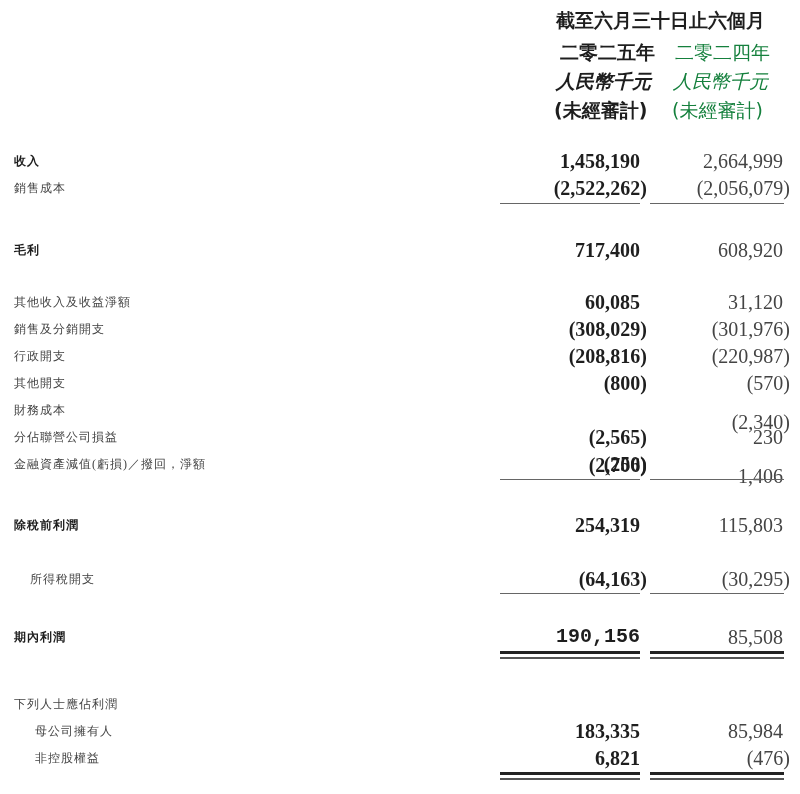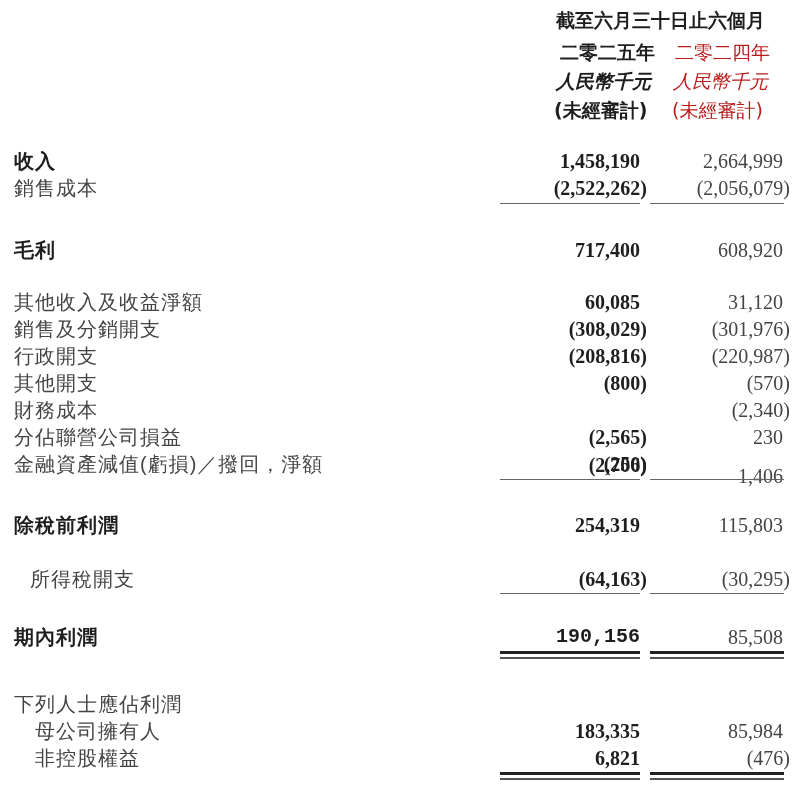--- a/index.html
+++ b/index.html
@@ -6,26 +6,26 @@
     body {
       width: 800px; height: 794px; position: relative; overflow: hidden;
       font-family: "DejaVu Serif", "Liberation Serif", serif;
       color: #2b2b2b;
     }
     .hdr {
       position: absolute; font-family: "DejaVu Sans", "Liberation Sans", sans-serif;
       font-size: 19px; line-height: 28px; white-space: nowrap;
     }
     .hdr.bold { font-weight: bold; color: #1e1e1e; margin-left: 32px; }
-    .hdr.light { color: #b91c1c; }
+    .hdr.light { color: #15803d; }
     .hdr.it { font-style: italic; }
     .lbl {
       position: absolute; left: 14px;
-      font-family: Liberation Sans, sans-serif;
-      font-size: 20px; line-height: 28px; white-space: nowrap; color: #444;
+      font-family: Liberation Serif, serif;
+      font-size: 12px; line-height: 28px; white-space: nowrap; color: #444;
       letter-spacing: 1px;
     }
     .lbl.bold { font-weight: bold; color: #1e1e1e; }
     .lbl.indent { left: 35px; }
     .num {
       position: absolute; font-family: "Liberation Serif", "DejaVu Serif", serif;
       font-size: 20px; line-height: 28px; white-space: nowrap; text-align: right;
     }
     .num.c1 { right: 160px; font-weight: bold; color: #1e1e1e; }
     .num.c2 { right: 17px; color: #444; }
@@ -74,21 +74,21 @@
 <div class="lbl" style="top:342px;">行政開支</div>
 <div class="num c1 neg" style="top:342px;">(208,816)</div>
 <div class="num c2 neg" style="top:342px;margin-left:15px;">(220,987)</div>
 
 <div class="lbl" style="top:369px;">其他開支</div>
 <div class="num c1 neg" style="top:369px;">(800)</div>
 <div class="num c2 neg" style="top:369px;">(570)</div>
 
 <div class="lbl" style="top:396px;">財務成本</div>
 <div class="num c1 neg" style="top:419px;margin-top:32px;">(2,706)</div>
-<div class="num c2 neg" style="top:396px;font-family:Liberation Serif, serif;">(2,340)</div>
+<div class="num c2 neg" style="top:408px;font-family:Liberation Serif, serif;">(2,340)</div>
 
 <div class="lbl" style="top:423px;">分佔聯營公司損益</div>
 <div class="num c1 neg" style="top:423px;">(2,565)</div>
 <div class="num c2" style="top:423px;">230</div>
 
 <div class="lbl" style="top:450px;">金融資產減值(虧損)／撥回，淨額</div>
 <div class="num c1 neg" style="top:450px;">(250)</div>
 <div class="num c2" style="top:462px;text-align:center;">1,406</div>
 <div class="line c1" style="top:479px;"></div>
 <div class="line c2" style="top:479px;"></div>

